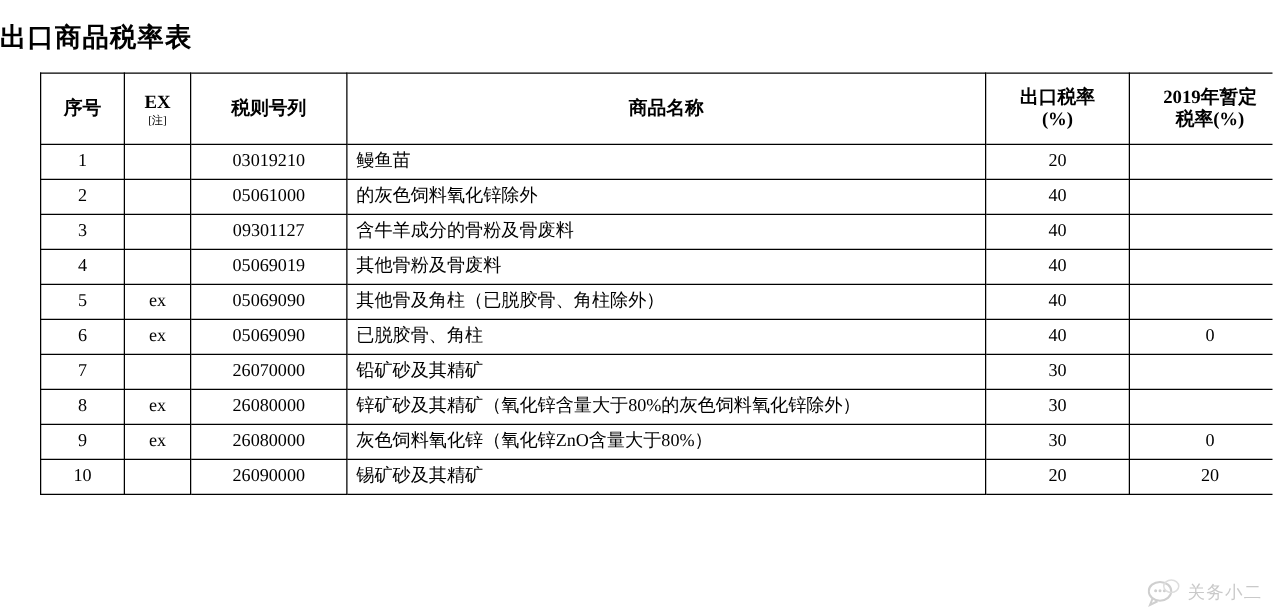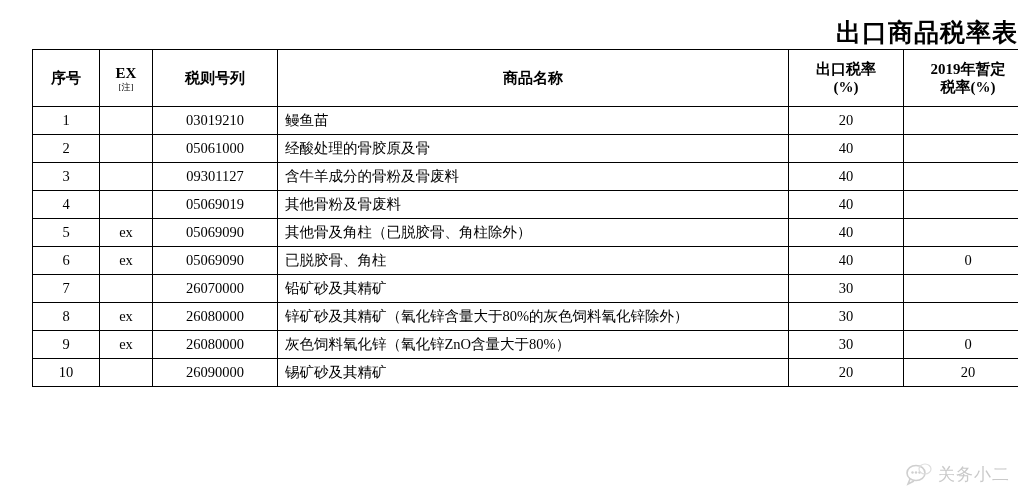--- a/index.html
+++ b/index.html
@@ -9,25 +9,26 @@
   }
   body {
     width: 1018px;
     height: 492px;
     font-family: "Liberation Serif", "DejaVu Serif", serif;
     color: #000000;
     overflow: hidden;
     position: relative;
   }
   .page-title {
-    text-align: right;
-    font-size: 25px;
+    text-align: left;
+    font-size: 21px;
     font-weight: bold;
     letter-spacing: 1px;
     margin-top: 16px;
+    margin-bottom: 14px;
   }
   .table-wrap {
     margin: 0 22px;
     padding-left: 10px;
   }
   table.tariff {
     border-collapse: collapse;
     width: 974px;
     table-layout: fixed;
     font-size: 13.5px;
@@ -77,21 +78,21 @@
   tr.tall td { height: 58px; }
 
   .watermark {
     position: absolute;
     right: 8px;
     bottom: 6px;
     display: flex;
     align-items: center;
     gap: 6px;
     color: #c9c9c9;
-    font-size: 17px;
+    font-size: 14px;
     font-family: "Liberation Sans", sans-serif;
     letter-spacing: 1px;
     user-select: none;
   }
   .wm-logo {
     width: 26px;
     height: 24px;
     position: relative;
   }
   .wm-logo svg { display: block; }
@@ -128,21 +129,21 @@
           <td class="c-ex"></td>
           <td class="c-code">03019210</td>
           <td class="c-name">鳗鱼苗</td>
           <td class="c-rate">20</td>
           <td class="c-prov"></td>
         </tr>
         <tr>
           <td class="c-seq">2</td>
           <td class="c-ex"></td>
           <td class="c-code">05061000</td>
-          <td class="c-name">经酸处理的骨胶原及骨</td>
+          <td class="c-name">的灰色饲料氧化锌除外</td>
           <td class="c-rate">40</td>
           <td class="c-prov"></td>
         </tr>
         <tr>
           <td class="c-seq">3</td>
           <td class="c-ex"></td>
           <td class="c-code">09301127</td>
           <td class="c-name">含牛羊成分的骨粉及骨废料</td>
           <td class="c-rate">40</td>
           <td class="c-prov"></td>

